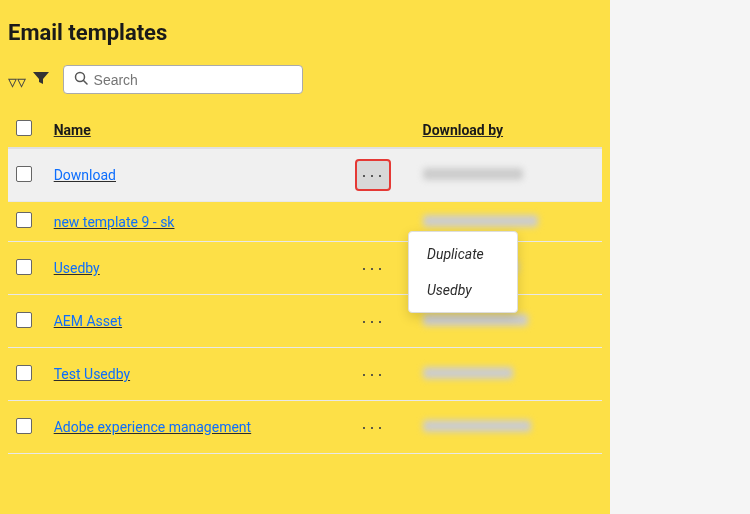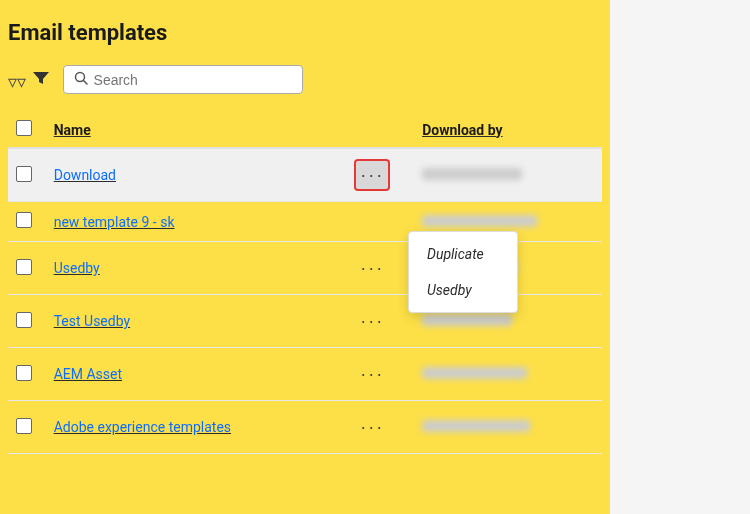--- a/index.html
+++ b/index.html
@@ -219,33 +219,33 @@
           <td class="col-created"><span class="created-by-blur" style="width:115px"></span></td>
         </tr>
         <tr>
           <td><span class="checkbox"></span></td>
           <td class="col-name"><span class="template-name">Usedby</span></td>
           <td class="actions-cell col-actions"><button class="three-dots-btn">···</button></td>
           <td class="col-created"><span class="created-by-blur" style="width:95px"></span></td>
         </tr>
         <tr>
           <td><span class="checkbox"></span></td>
+          <td class="col-name"><span class="template-name">AEM Asset</span></td>
+          <td class="actions-cell col-actions"><button class="three-dots-btn">···</button></td>
+          <td class="col-created"><span class="created-by-blur" style="width:105px"></span></td>
+        </tr>
+        <tr>
+          <td><span class="checkbox"></span></td>
           <td class="col-name"><span class="template-name">Test Usedby</span></td>
           <td class="actions-cell col-actions"><button class="three-dots-btn">···</button></td>
           <td class="col-created"><span class="created-by-blur" style="width:90px"></span></td>
         </tr>
         <tr>
           <td><span class="checkbox"></span></td>
-          <td class="col-name"><span class="template-name">AEM Asset</span></td>
-          <td class="actions-cell col-actions"><button class="three-dots-btn">···</button></td>
-          <td class="col-created"><span class="created-by-blur" style="width:105px"></span></td>
-        </tr>
-        <tr>
-          <td><span class="checkbox"></span></td>
-          <td class="col-name"><span class="template-name">Adobe experience templates</span></td>
+          <td class="col-name"><span class="template-name">Adobe experience management</span></td>
           <td class="actions-cell col-actions"><button class="three-dots-btn">···</button></td>
           <td class="col-created"><span class="created-by-blur" style="width:108px"></span></td>
         </tr>
       </tbody>
   </table>
 
   <div id="dropdown-menu" class="dropdown-menu" style="position:absolute; top:231px; left:408px;">
     <div class="dropdown-item">Duplicate</div>
     <div class="dropdown-item">Usedby</div>
   </div>

